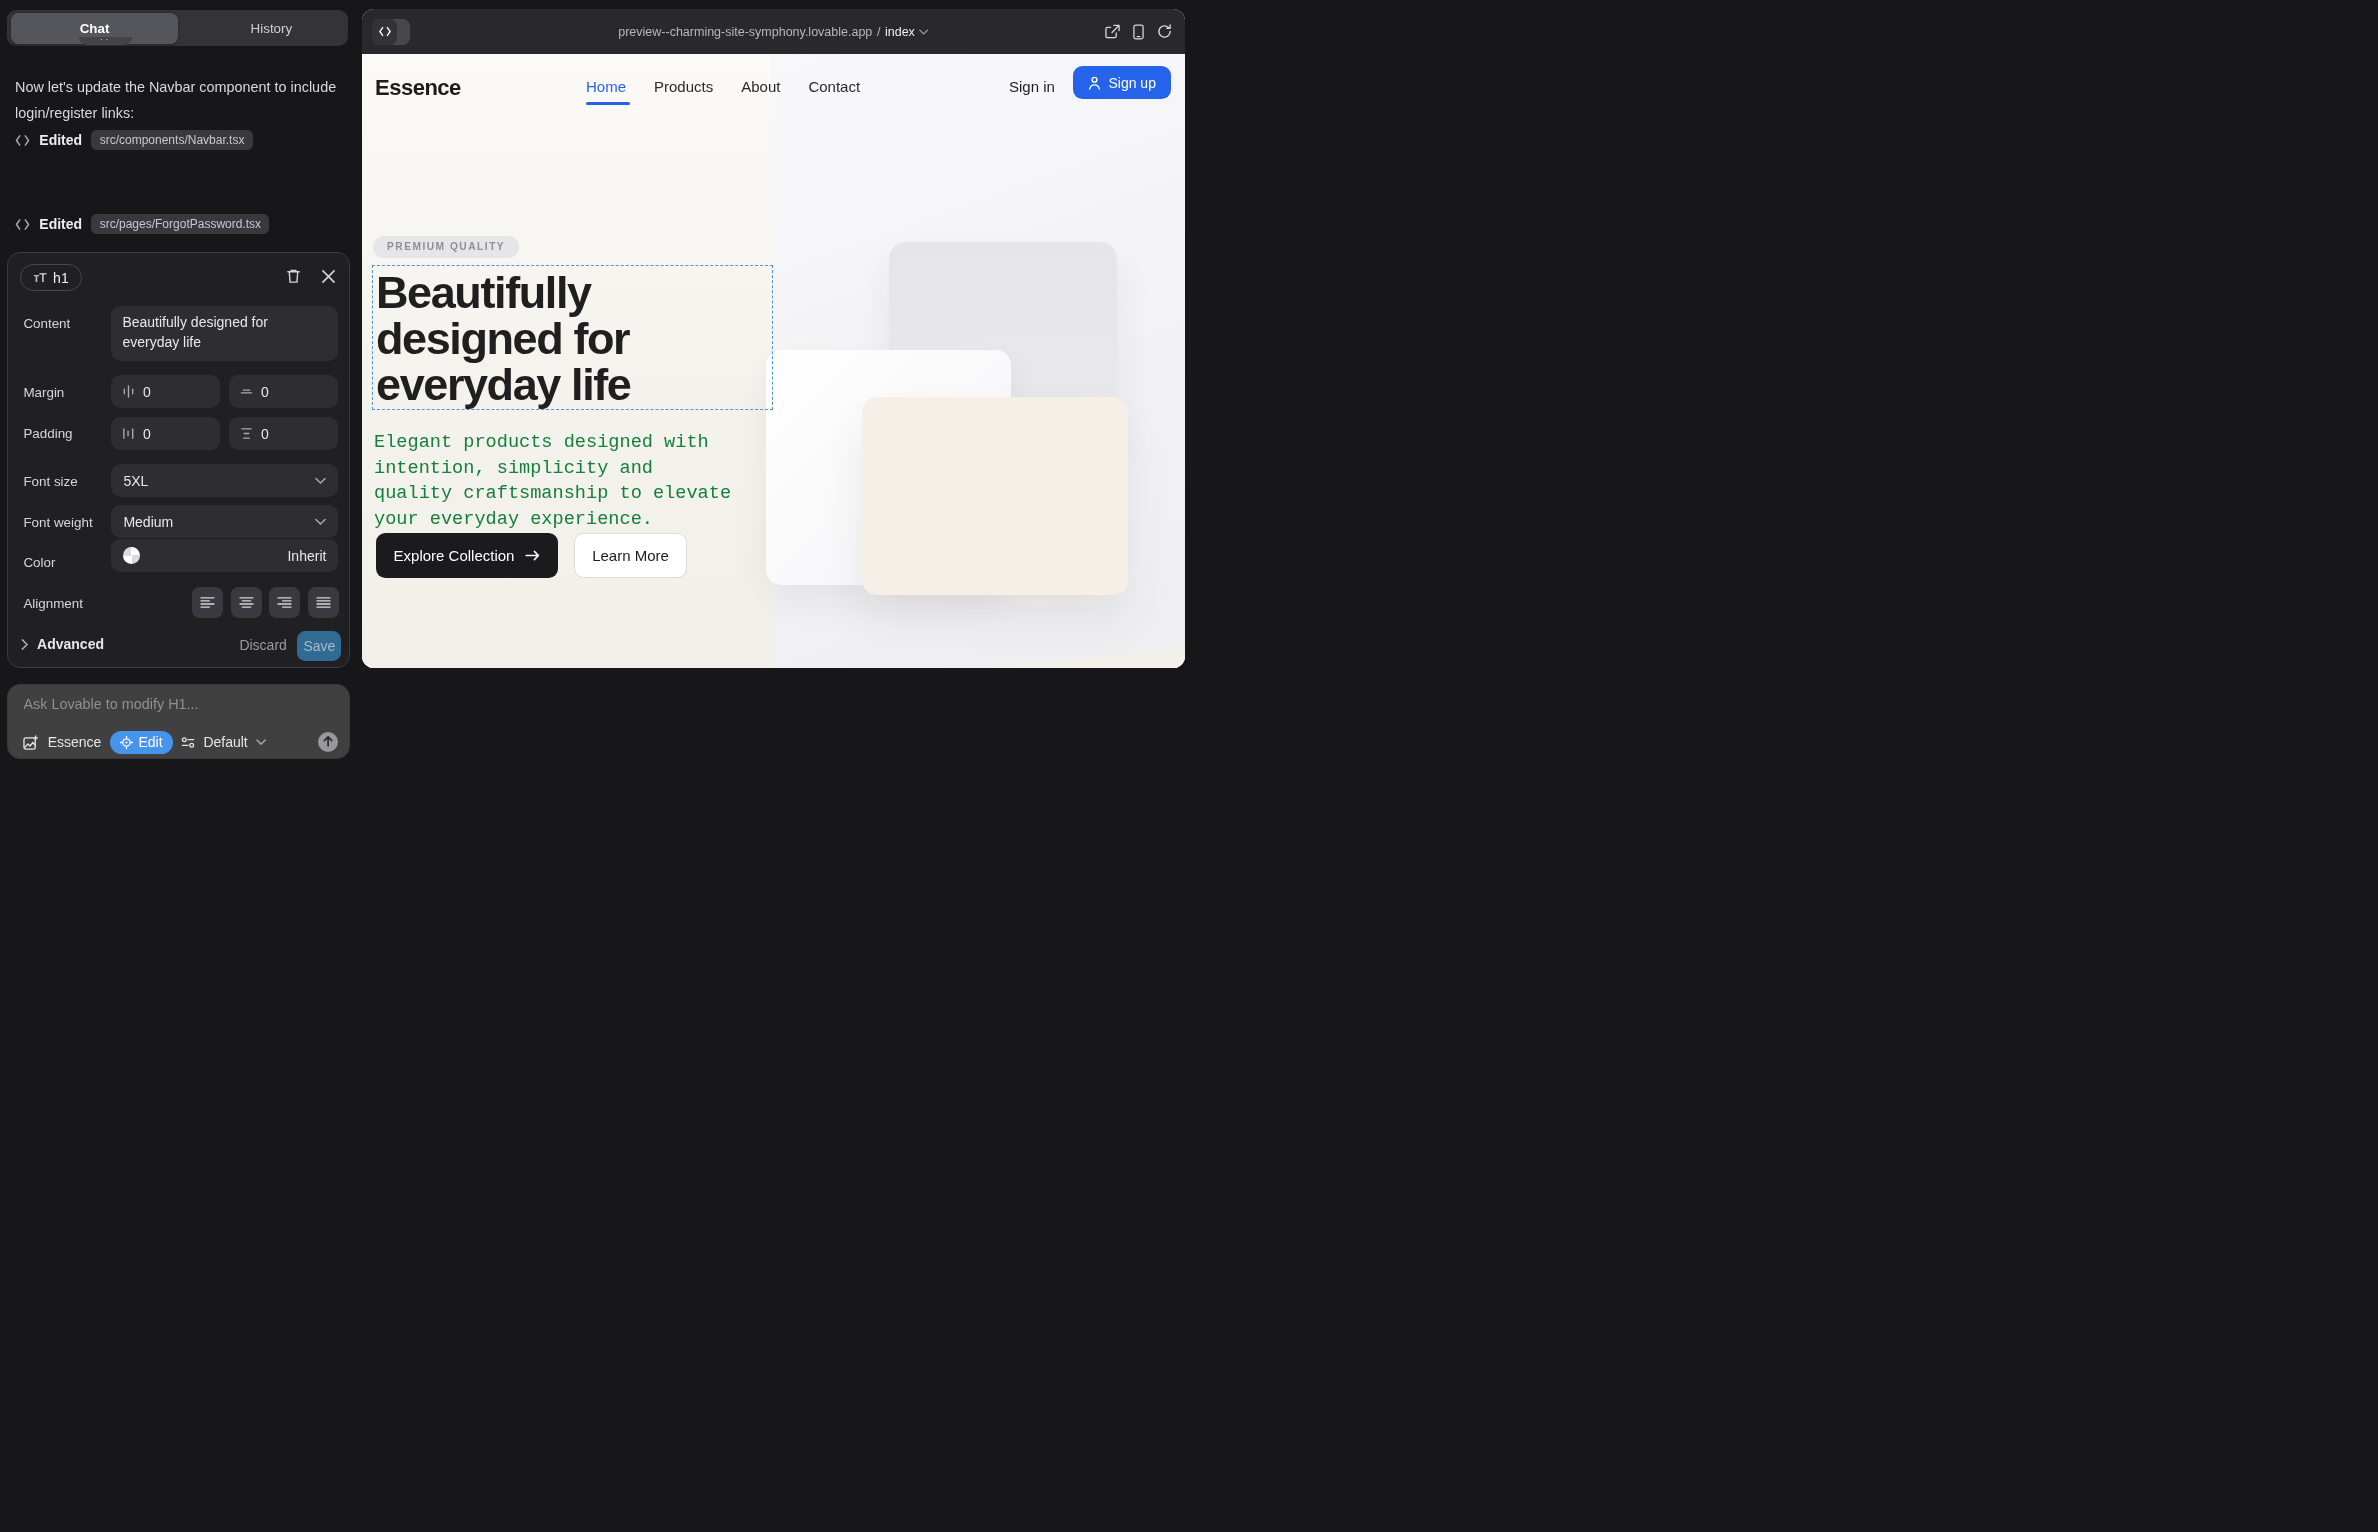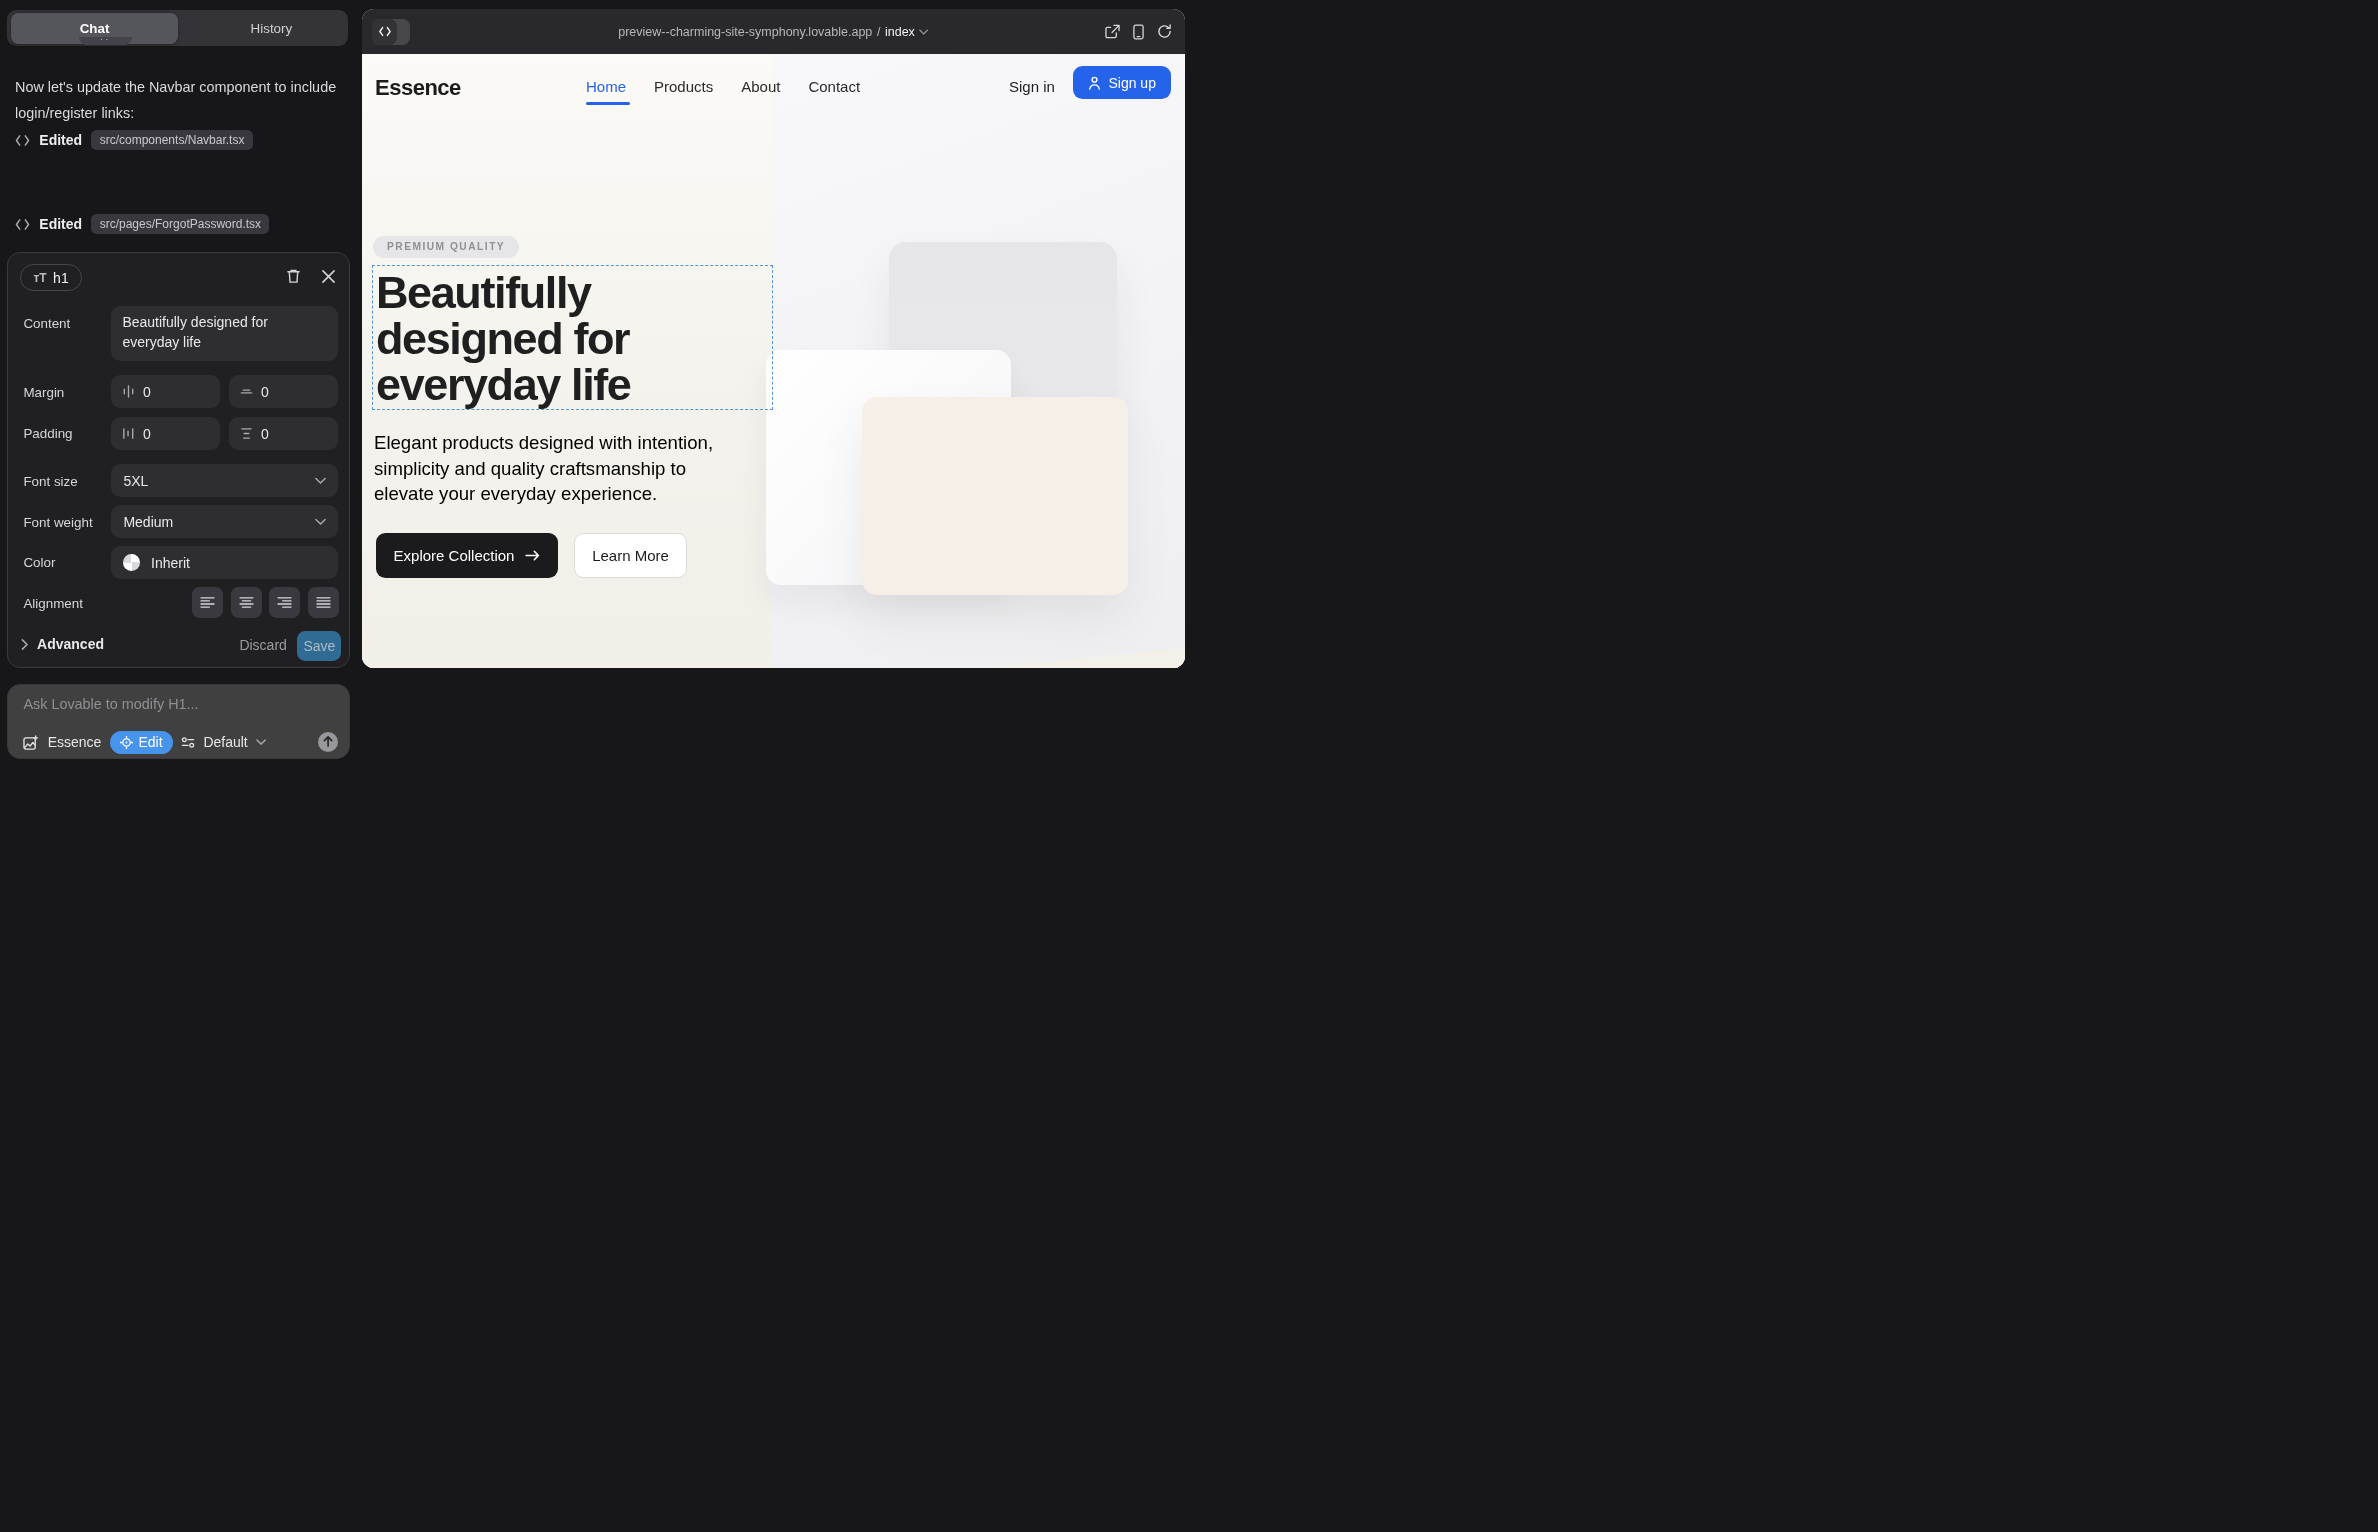--- a/index.html
+++ b/index.html
@@ -62,21 +62,21 @@
   .brand{left:13px;top:20.4px;font-size:22px;font-weight:700;color:#1c1c1c;letter-spacing:-0.5px;}
   .nav-links{left:224px;top:24px;display:flex;gap:28px;font-size:15px;color:#2a2a2a;}
   .nav-active{color:#2563eb;}
   .nav-underline{left:224px;top:48px;width:44px;height:2.3px;background:#2563eb;border-radius:1.9px;}
   .sign-in{left:647px;top:24px;font-size:15px;color:#1d1d1f;cursor:pointer;}
   .sign-up{left:711px;top:12px;width:98px;height:33px;background:#2563eb;border-radius:9.3px;color:#fff;font-size:14px;display:flex;align-items:center;justify-content:center;gap:7.4px;cursor:pointer;}
 
   .badge{left:11px;top:182px;height:21.3px;padding:0 14px;background:#e6e5e8;border-radius:11px;display:inline-flex;align-items:center;font-size:10.2px;font-weight:700;letter-spacing:1.5px;color:#8f8f94;}
   .sel-box{left:10.2px;top:211px;width:401px;height:145px;border:1.9px dashed #4f94d8;}
   .hero-h1{left:14px;top:216px;width:393px;font-size:45px;line-height:46px;font-weight:700;letter-spacing:-1.4px;color:#1f1f1f;}
-  .hero-p{left:12px;top:376px;width:364px;font-size:18.6px;line-height:25.5px;color:#000000;}
+  .hero-p{left:12px;top:376px;width:364px;font-size:18.6px;line-height:25.5px;color:#15803d;font-family:Liberation Mono, monospace;}
   .cta-dark{left:14px;top:479px;width:182px;height:45px;background:#1b1b1d;border-radius:9.3px;color:#fff;font-size:15px;display:flex;align-items:center;justify-content:center;gap:11px;cursor:pointer;}
   .cta-light{left:212px;top:479px;width:113px;height:45px;background:#ffffff;border:0.9px solid #dcdcd7;border-radius:9.3px;color:#1c1c1c;font-size:15px;display:flex;align-items:center;justify-content:center;cursor:pointer;}
 
   .card-gray{left:527px;top:188px;width:228px;height:191px;border-radius:16.7px;background:linear-gradient(180deg,#e6e5e9 0%,#e9e8ec 100%);box-shadow:0 22px 41px rgba(40,40,60,.07);}
   .card-white{left:404px;top:296px;width:245px;height:235px;border-radius:15px;background:linear-gradient(135deg,#ffffff 0%,#f4f4f7 100%);box-shadow:0 16.7px 33px rgba(40,40,60,.06);}
   .card-cream{left:500px;top:343px;width:266px;height:198px;border-radius:15px;background:#f5efe8;box-shadow:0 24px 45px rgba(90,70,40,.09);}
 </style>
 </head>
 <body>
 
@@ -191,21 +191,21 @@
       <div class="abs input select" style="top:252px;">
         <span>Medium</span>
         <span class="icon-dim">
           <svg width="11" height="7.4" viewBox="0 0 12 8" fill="none" stroke="currentColor" stroke-width="1.6" stroke-linecap="round">
               <path d="m1 1.5 5 5 5-5"></path>
             </svg>
         </span>
       </div>
 
       <div class="abs fld-label" style="left:15px;top:302px;">Color</div>
-      <div class="abs input select" style="top:293px;justify-content:flex-start;">
+      <div class="abs input select" style="top:286px;justify-content:space-between;">
         <span class="swatch"></span>
         <span>Inherit</span>
       </div>
 
       <div class="abs fld-label" style="left:15px;top:343px;">Alignment</div>
       <div class="abs" style="left:184px;top:334px;display:flex;gap:7.4px;">
         <div class="align-btn">
           <span>
               <svg width="15" height="13" viewBox="0 0 16 14" stroke="currentColor" stroke-width="1.4" stroke-linecap="round">
                 <path d="M1 2h14M1 5.3h9M1 8.6h14M1 11.9h9"></path>

